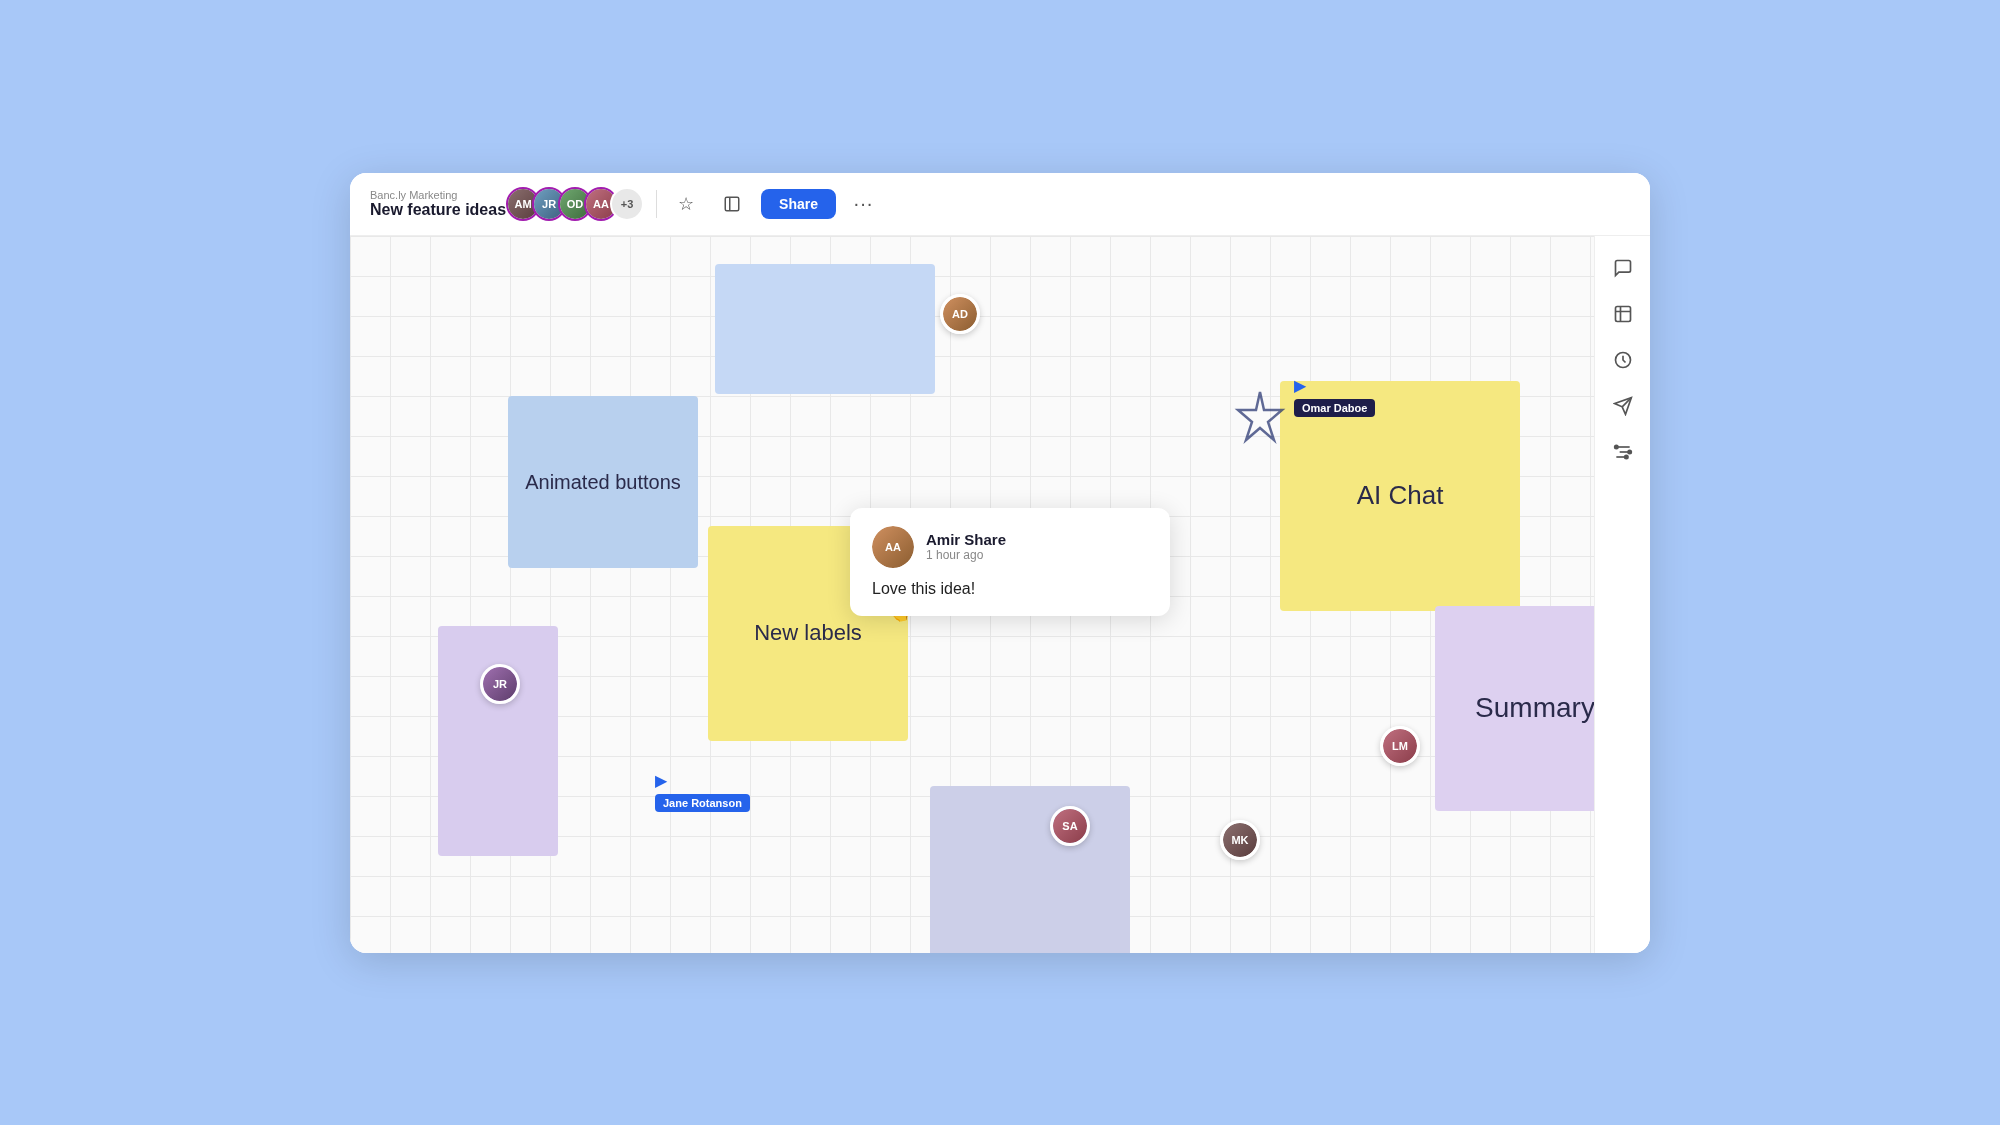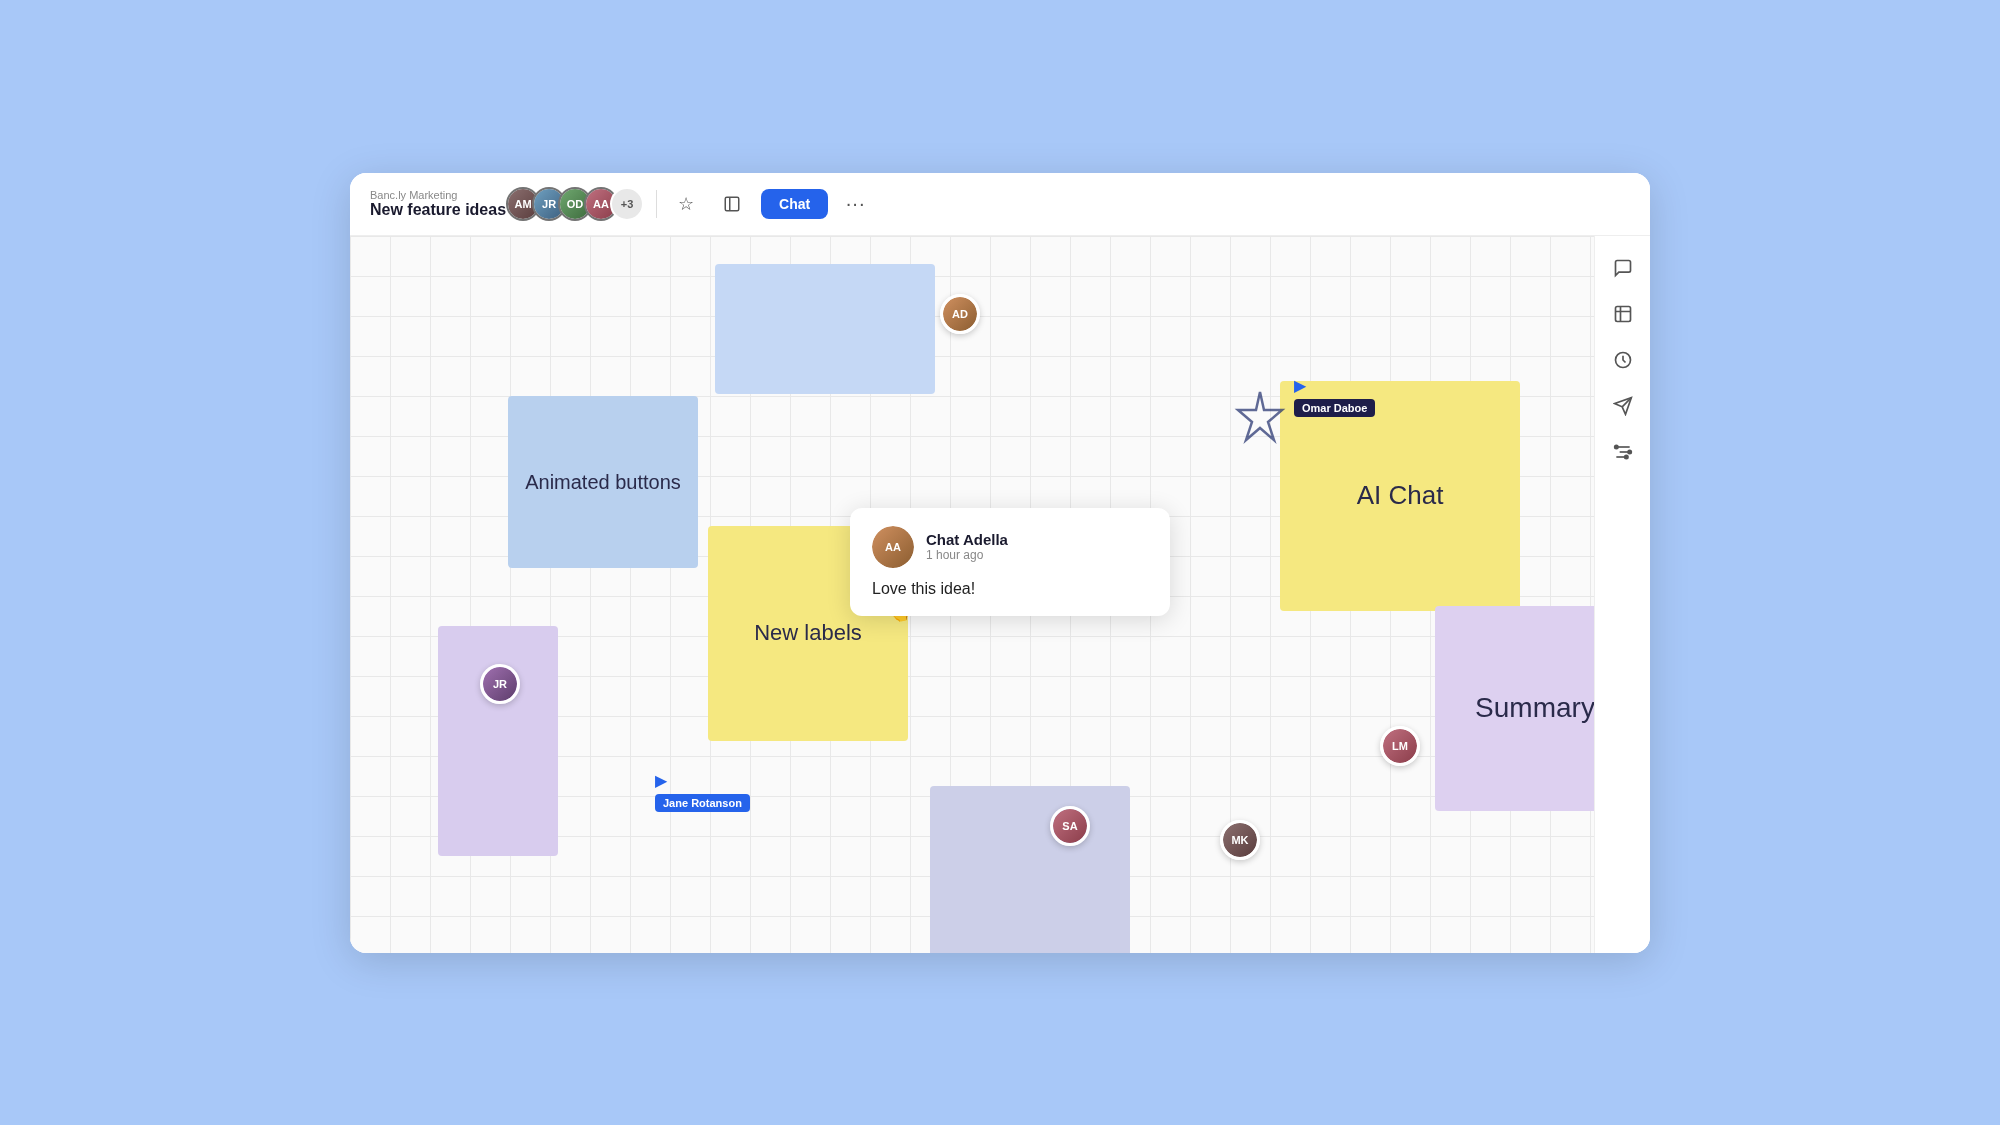--- a/index.html
+++ b/index.html
@@ -62,21 +62,21 @@
 
     .avatar-group {
       display: flex;
       align-items: center;
     }
 
     .avatar {
       width: 34px;
       height: 34px;
       border-radius: 50%;
-      border: 2px solid #737373;
+      border: 2px solid #a21caf;
       overflow: hidden;
       margin-left: -8px;
       background: #ccc;
       display: flex;
       align-items: center;
       justify-content: center;
       font-size: 10px;
       font-weight: bold;
       color: #555;
     }
@@ -432,21 +432,21 @@
         <div class="avatar-count">+3</div>
       </div>
       <div class="divider-v"></div>
       <button class="icon-btn">☆</button>
       <button class="icon-btn">
         <svg width="18" height="18" viewBox="0 0 24 24" fill="none" stroke="currentColor" stroke-width="2">
           <rect x="3" y="3" width="18" height="18" rx="2"></rect>
           <path d="M9 3v18"></path>
         </svg>
       </button>
-      <button class="share-btn">Chat</button>
+      <button class="share-btn">Share</button>
       <button class="more-btn">···</button>
     </div>
   </div>
 
   <div class="canvas-area">
     <div class="canvas">
 
       <svg class="doodle" width="80" height="60" viewBox="0 0 80 60">
         <line x1="20" y1="10" x2="50" y2="40" stroke="#1e2d6b" stroke-width="2.5" stroke-linecap="round"></line>
         <line x1="60" y1="10" x2="30" y2="40" stroke="#1e2d6b" stroke-width="2.5" stroke-linecap="round"></line>
@@ -516,21 +516,21 @@
         <span style="font-size:16px; color:#2563eb;">▶</span>
         <div class="cursor-tag">Jane Rotanson</div>
       </div>
 
       <div class="comment-popup">
         <div class="comment-header">
           <div class="comment-avatar">
             <div class="face face-6" style="border-radius:50%; width:42px; height:42px;">AA</div>
           </div>
           <div>
-            <div class="comment-name">Chat Adella</div>
+            <div class="comment-name">Amir Share</div>
             <div class="comment-time">1 hour ago</div>
           </div>
         </div>
         <div class="comment-text">Love this idea!</div>
       </div>
 
     </div>
 
     <div class="right-sidebar">
       <button class="sidebar-icon-btn">

